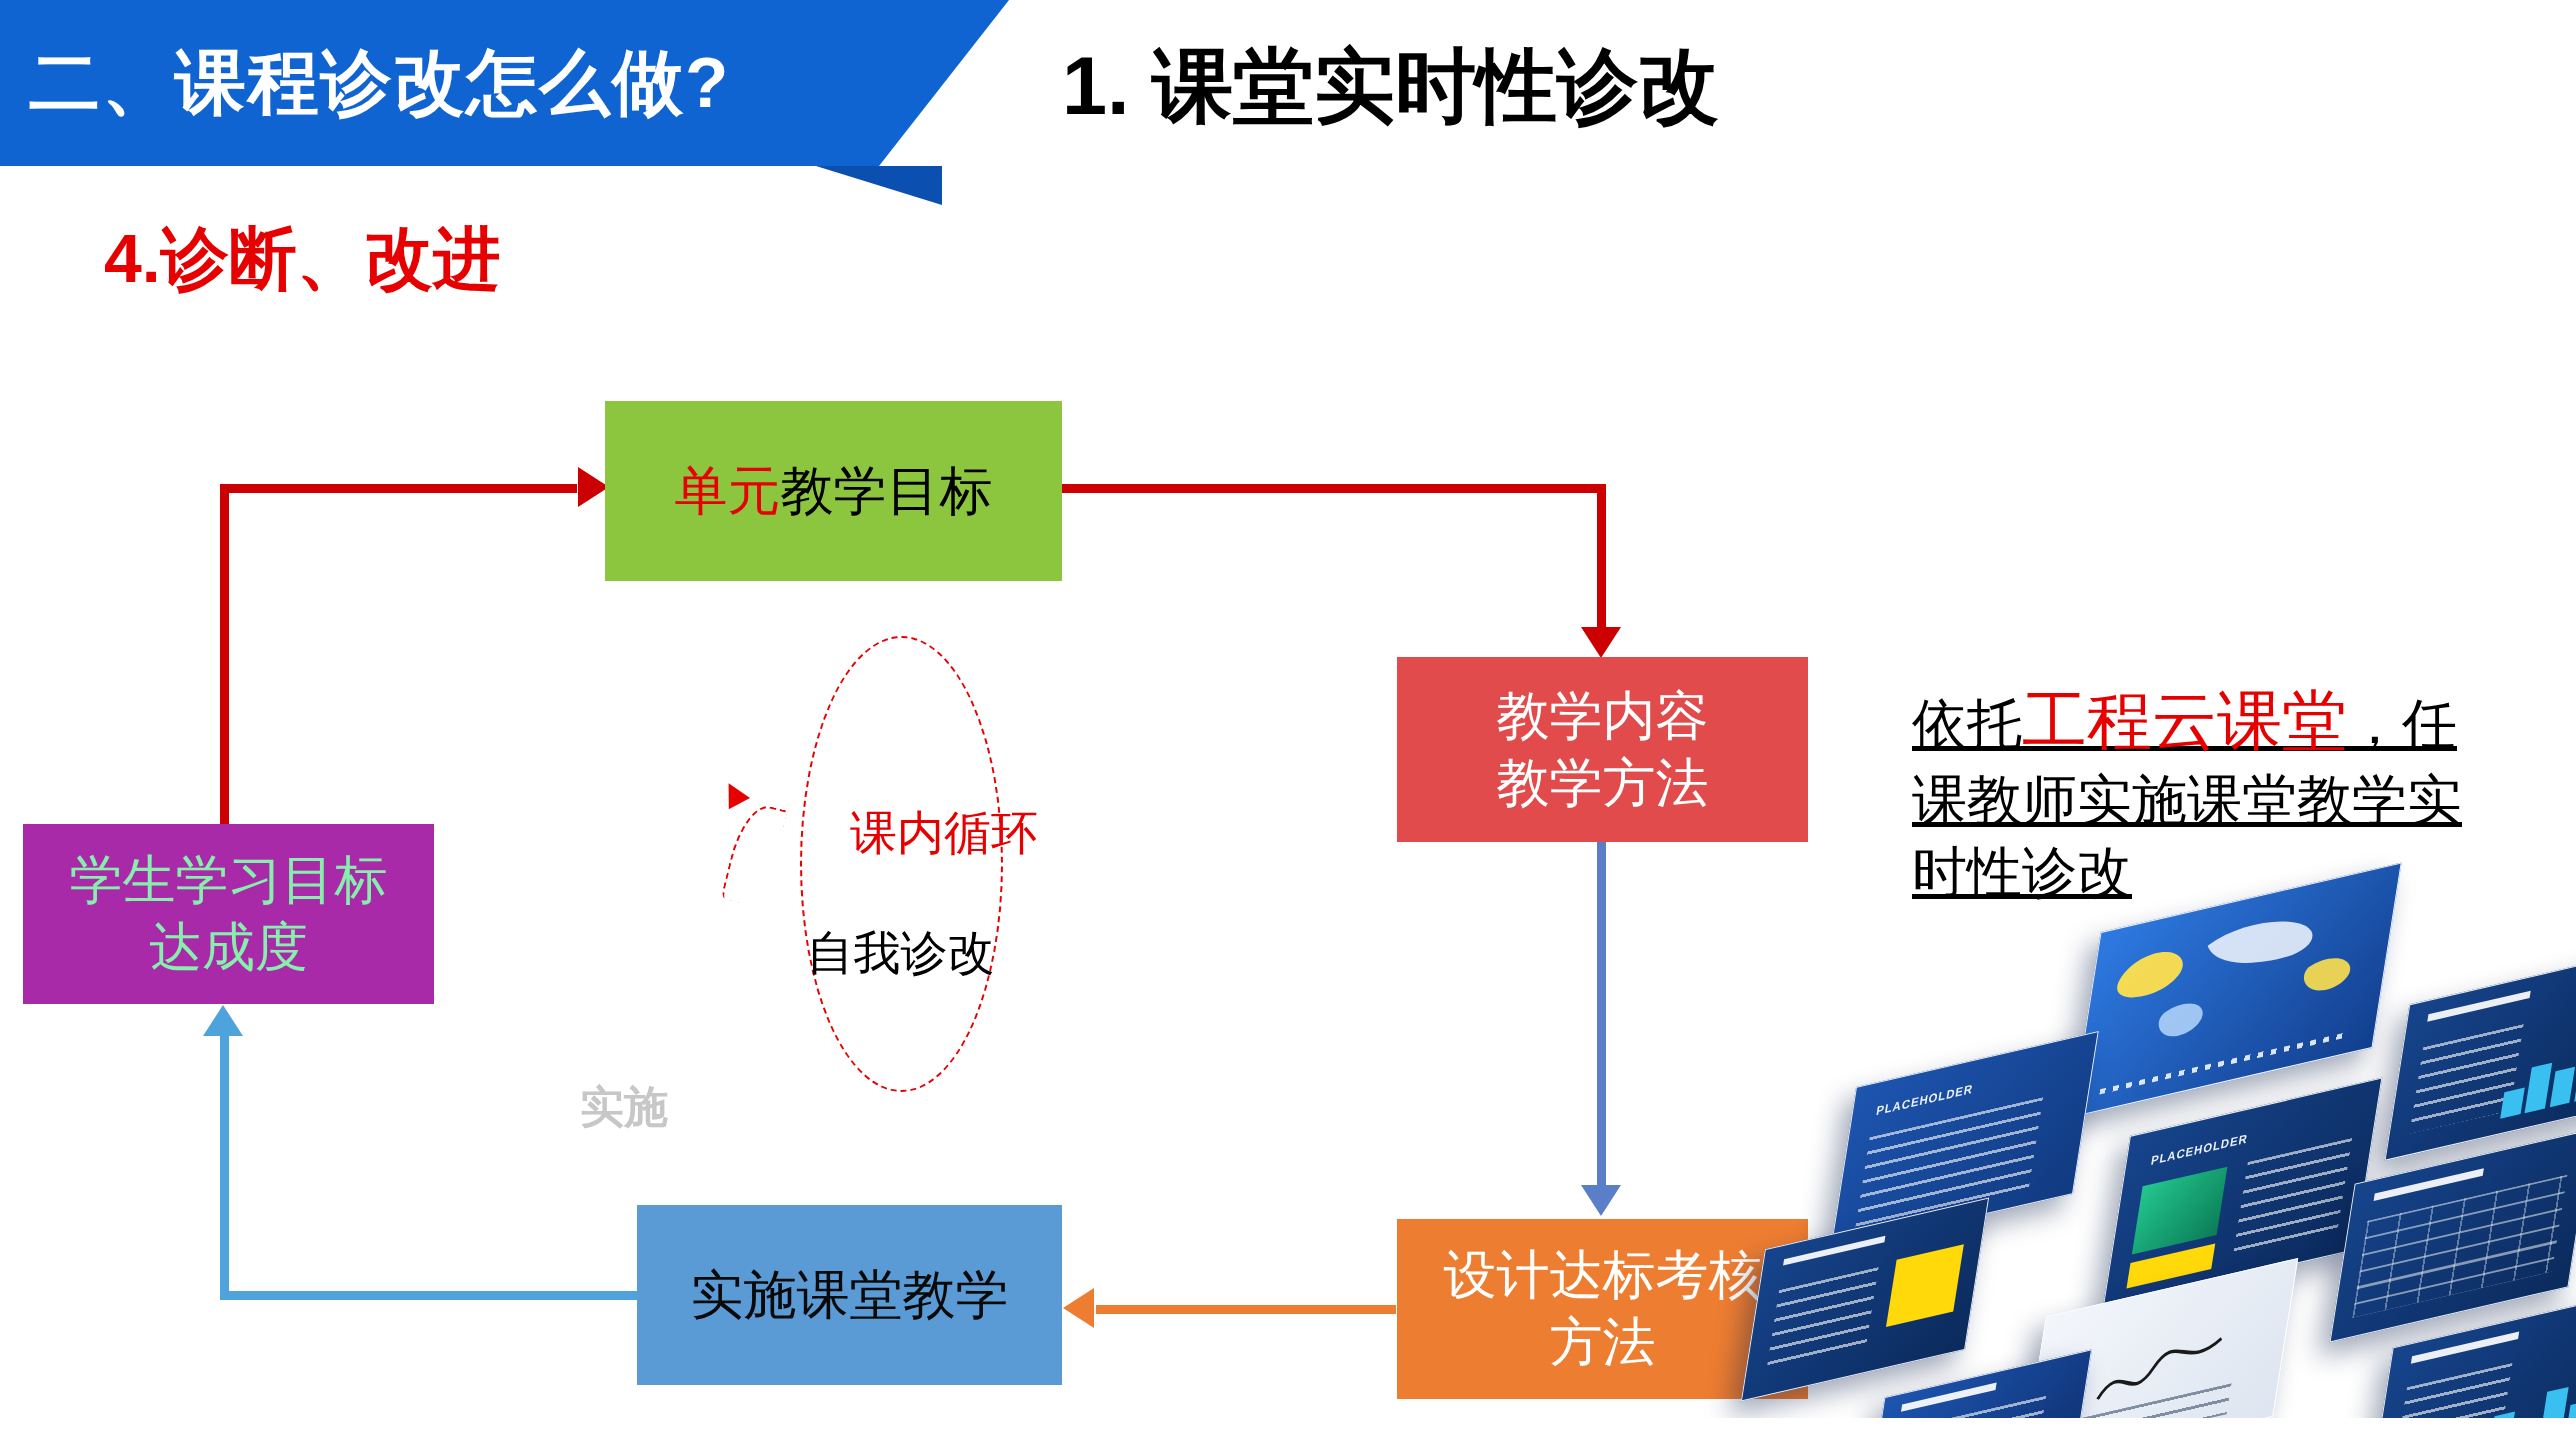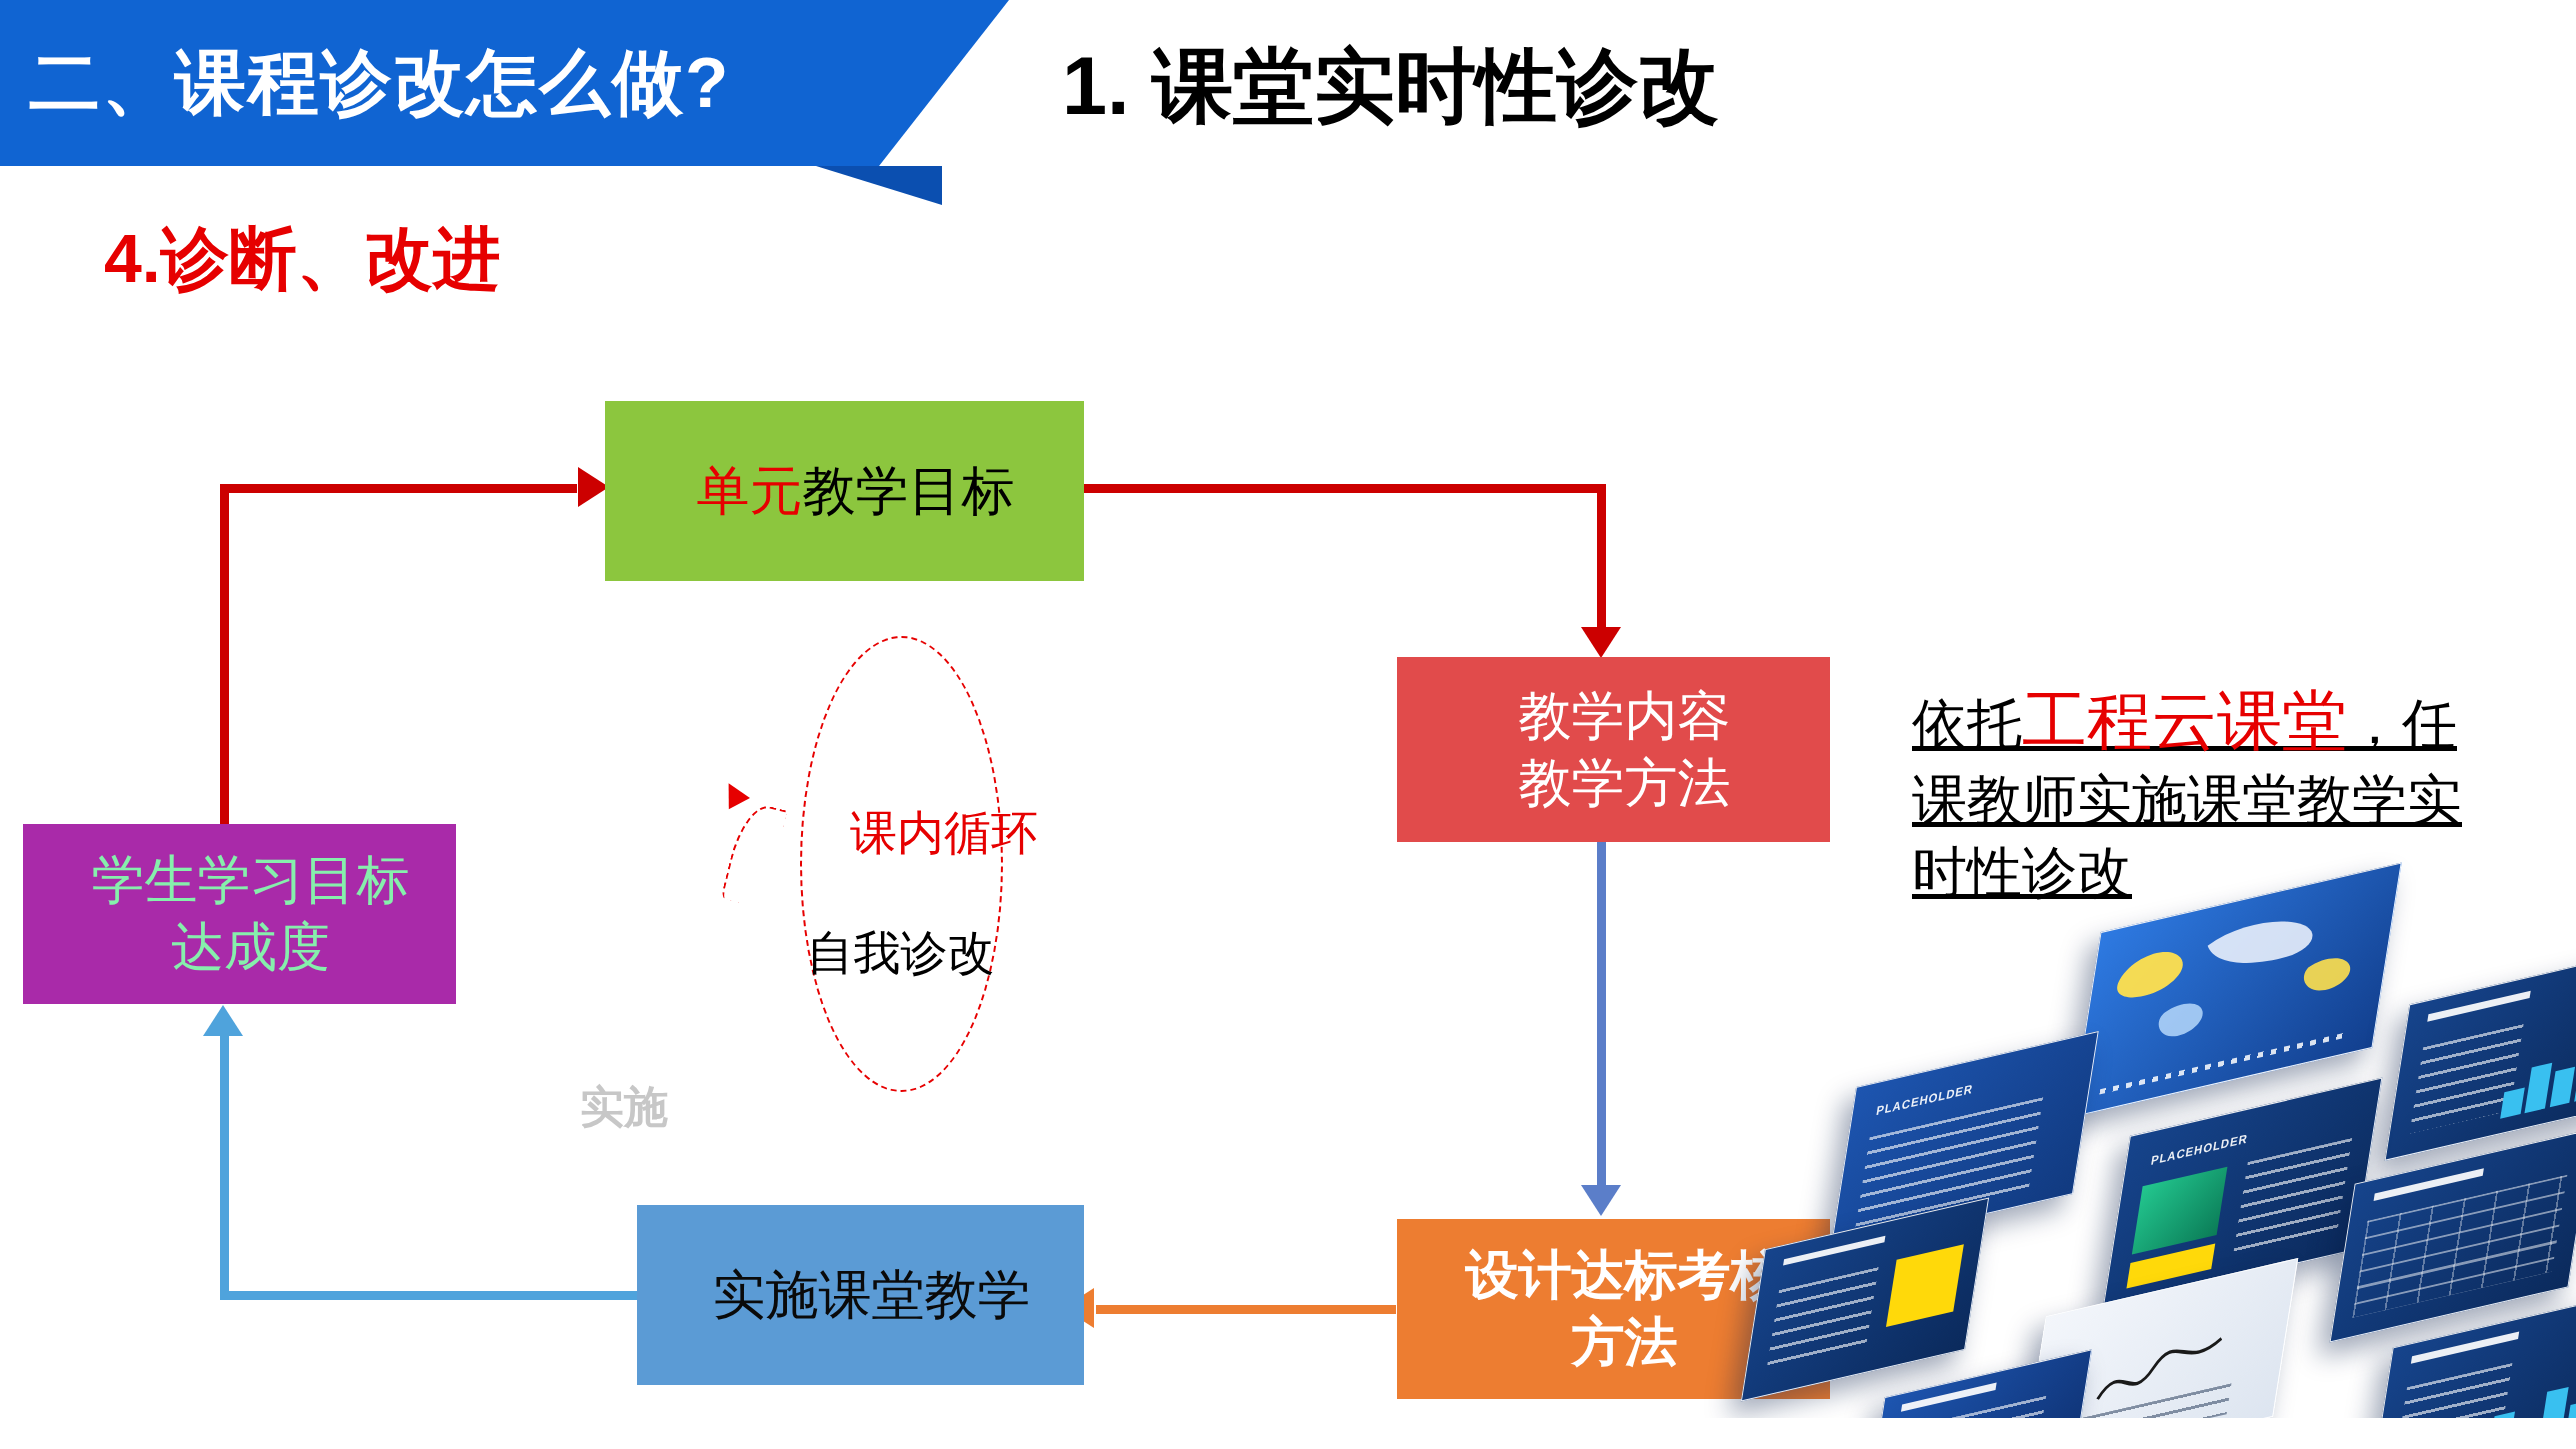--- a/index.html
+++ b/index.html
@@ -11,27 +11,27 @@
           clip-path:polygon(0 0,100% 0,calc(100% - 130px) 100%,0 100%);
           display:flex;align-items:center;}
   .banner-title{color:#fff;font-size:71px;font-weight:800;padding-left:29px;letter-spacing:1.9px;white-space:nowrap;}
   .banner-fold{position:absolute;left:816px;top:166px;width:126px;height:39px;background:#0b4fb0;
                clip-path:polygon(0 0,100% 0,100% 100%);}
   .section-title{position:absolute;left:1062px;top:33px;font-size:81px;font-weight:800;color:#000;white-space:nowrap;}
   .subtitle{position:absolute;left:104px;top:214px;font-size:68px;font-weight:800;color:#e60000;white-space:nowrap;}
 
   
   .fbox{position:absolute;display:flex;flex-direction:column;justify-content:center;align-items:center;
-        text-align:center;font-size:53px;line-height:1.26;padding-left:22px;}
+        text-align:center;font-size:53px;line-height:1.26;}
   .box-green{left:605px;top:401px;width:457px;height:180px;background:#8cc63e;color:#000;}
   .box-green .hl{color:#e60000;}
   .box-red{left:1397px;top:657px;width:411px;height:185px;background:#e14b4b;color:#ffffff;}
   .box-purple{left:23px;top:824px;width:411px;height:180px;background:#a92aa9;color:#86efac;}
   .box-blue{left:637px;top:1205px;width:425px;height:180px;background:#5b9bd5;color:#0a0a0a;}
-  .box-orange{left:1397px;top:1219px;width:411px;height:180px;background:#ed7d31;color:#fff;font-weight:bold;}
+  .box-orange{left:1397px;top:1219px;width:411px;height:180px;background:#ed7d31;color:#fff;}
 
   
   .seg{position:absolute;}
   .red{background:#cc0000;}
   .blue{background:#5b7ec9;}
   .lblue{background:#4fa3dc;}
   .orangebg{background:#ed7d31;}
   .head{position:absolute;width:0;height:0;}
   .a1v{left:220px;top:484px;width:8.7px;height:340px;}
   .a1h{left:220px;top:484px;width:357px;height:8.7px;}

